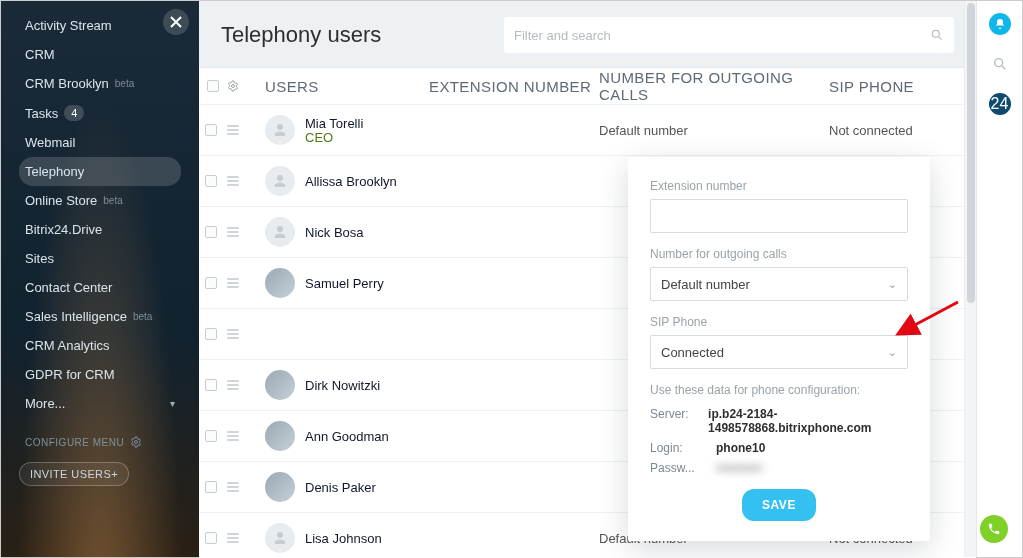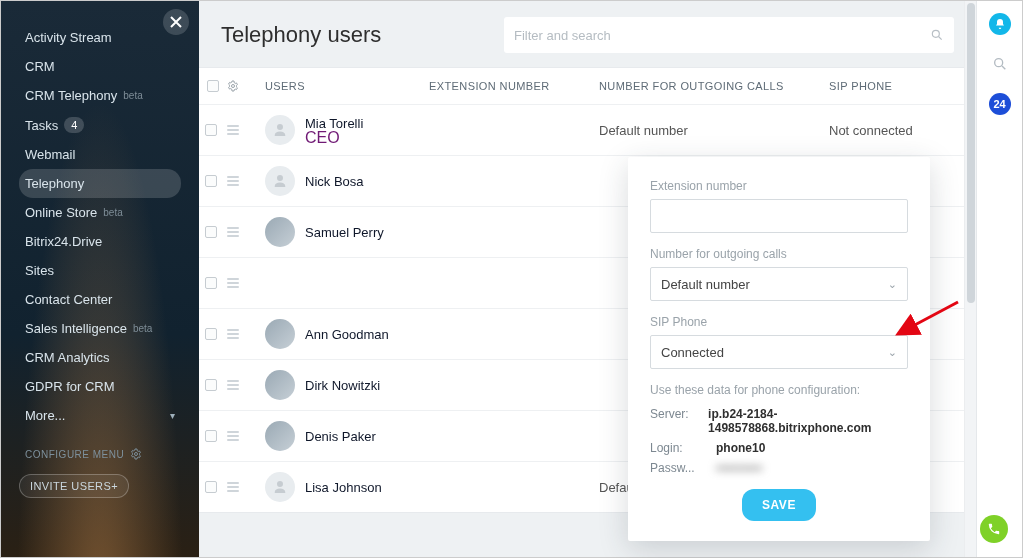--- a/index.html
+++ b/index.html
@@ -8,61 +8,61 @@
 
   
   .sidebar{width:198px;flex:0 0 198px;position:relative;color:#cfd7dc;background:
     radial-gradient(ellipse at 50% 120%, rgba(200,140,80,.5), transparent 60%),
     linear-gradient(180deg,#1a2a38 0%,#11222f 60%,#2a2014 100%);
     background-color:#152532}
   .sidebar-inner{padding:8px 18px 18px}
   .close-btn{position:absolute;top:8px;right:10px;width:26px;height:26px;border-radius:50%;
     background:rgba(255,255,255,.16);display:flex;align-items:center;justify-content:center;cursor:pointer}
   .close-btn svg{width:12px;height:12px;stroke:#fff}
-  .nav{list-style:none;margin-top:14px}
+  .nav{list-style:none;margin-top:2px}
   .nav li{padding:7px 6px;font-size:13px;color:#d9e4eb;border-radius:14px;display:flex;align-items:center;gap:6px;cursor:pointer}
   .nav li.active{background:rgba(255,255,255,.16)}
   .nav li .pill{background:rgba(255,255,255,.18);color:#fff;border-radius:10px;font-size:11px;padding:0 7px;line-height:16px}
   .nav li .beta{color:#7e8d97;font-size:10px}
   .nav li .chev{margin-left:auto;font-size:10px;color:#9fb0bb}
   .side-footer{margin-top:12px}
   .conf-row{font-size:10px;letter-spacing:.5px;color:#7d909c;display:flex;align-items:center;gap:6px;padding:6px}
   .invite-btn{margin-top:8px;border:1px solid rgba(255,255,255,.25);background:rgba(255,255,255,.06);
     color:#cbd7de;font-size:11px;letter-spacing:.4px;border-radius:14px;padding:5px 10px;display:inline-flex;align-items:center;cursor:pointer}
 
   
   .main{flex:1;background:#eef1f3;position:relative;display:flex;flex-direction:column;min-width:0}
   .topbar{display:flex;align-items:center;padding:16px 22px 14px;gap:18px}
   .page-title{font-size:22px;font-weight:300;color:#2e2e2e}
   .search-wrap{margin-left:auto;background:#fff;display:flex;align-items:center;height:36px;width:450px;border-radius:3px;padding:0 10px}
   .search-wrap input{border:0;outline:0;flex:1;font-size:13px;color:#444}
   .search-wrap input::placeholder{color:#b5bcc2}
   .search-wrap svg{width:14px;height:14px;stroke:#b8bfc5}
 
   .table{background:#fff;border-top:1px solid #e7eaed;border-bottom:1px solid #e7eaed}
-  .thead{display:flex;align-items:center;height:36px;font-size:11px;letter-spacing:.4px;color:#5e6b76}
+  .thead{display:flex;align-items:center;height:36px;font-size:15px;letter-spacing:.4px;color:#5e6b76}
   .col-chk{width:50px;display:flex;align-items:center;justify-content:flex-end;gap:8px;padding-right:10px}
   .chkbox{width:12px;height:12px;border:1px solid #c6ccd1;border-radius:2px;background:#fbfcfc}
   .gear-s{width:12px;height:12px}
   .col-users{width:180px;padding-left:16px}
   .col-ext{width:170px}
   .col-out{width:230px}
   .col-sip{flex:1}
 
   .rows{max-height:470px;overflow:auto}
   .row{display:flex;align-items:center;height:51px;border-top:1px solid #eef0f2;font-size:13px;color:#555}
   .rc-chk{width:50px;display:flex;align-items:center;justify-content:flex-end;gap:10px;padding-right:10px}
   .burger{display:flex;flex-direction:column;gap:2px}
   .burger span{width:12px;height:2px;background:#cfd5da;border-radius:1px;display:block}
   .rc-user{width:180px;display:flex;align-items:center;gap:10px;padding-left:16px}
   .avatar{width:30px;height:30px;border-radius:50%;background:#e8ecef;display:flex;align-items:center;justify-content:center;overflow:hidden}
   .avatar svg{width:18px;height:18px;fill:#c6ccd1}
   .avatar.ph{background:linear-gradient(135deg,#9aa9b4,#c6cfd6)}
   .user-name{color:#0f172a;font-size:13px;line-height:15px}
-  .user-sub{color:#701a75;font-size:16px;line-height:14px}
+  .user-sub{color:#4d7c0f;font-size:13px;line-height:14px}
   .rc-ext{width:170px}
   .rc-out{width:230px;color:#555}
   .rc-sip{flex:1;color:#555}
 
   
   .popup{position:absolute;left:429px;top:156px;width:302px;background:#fff;
     box-shadow:0 8px 30px rgba(40,50,60,.18);border-radius:2px;padding:18px 22px 20px;color:#555}
   .p-label{font-size:12px;color:#9aa3aa;margin:4px 0 6px}
   .p-input{width:100%;height:34px;border:1px solid #d6dbdf;border-radius:2px;padding:0 10px;font-size:13px;color:#444;outline:none;background:#fff}
   .p-select{width:100%;height:34px;border:1px solid #d6dbdf;border-radius:2px;padding:0 10px;display:flex;align-items:center;justify-content:space-between;font-size:13px;color:#444;background:#fff;cursor:pointer}
@@ -75,21 +75,21 @@
   .cfg-row .blur{filter:blur(4px);color:#666;font-weight:600}
   .save-wrap{text-align:center;margin-top:14px}
   .save-btn{background:#34c0f0;color:#fff;border:0;padding:9px 20px;font-size:12px;font-weight:600;letter-spacing:.5px;border-radius:12px;cursor:pointer}
 
   
   .rail{width:46px;flex:0 0 46px;background:#fff;border-left:1px solid #e5e8eb;display:flex;flex-direction:column;align-items:center;padding-top:12px;gap:18px}
   .rail .ic{width:22px;height:22px;border-radius:50%;display:flex;align-items:center;justify-content:center}
   .rail .bell{background:#12b7e9}
   .rail .bell svg{width:12px;height:12px;fill:#fff}
   .rail .sglass svg{width:16px;height:16px;stroke:#b3bbc2;fill:none}
-  .rail .b24{background:#1d4ed8;color:#fff;font-size:11px;font-weight:700}
+  .rail .b24{background:#0c4a6e;color:#fff;font-size:16px;font-weight:400}
   .phone-fab{position:absolute;right:14px;bottom:14px;width:28px;height:28px;border-radius:50%;background:#7fd128;display:flex;align-items:center;justify-content:center}
   .phone-fab svg{width:14px;height:14px;fill:#fff}
 
   
   .fake-scroll{position:absolute;right:46px;top:0;width:12px;height:100%;background:#f2f4f6;border-left:1px solid #ebedef}
   .fake-thumb{position:absolute;left:2px;top:2px;width:8px;height:300px;background:#cfd5da;border-radius:4px}
 
   
   .arrow{position:absolute;left:704px;top:296px;pointer-events:none}
   .arrow svg{overflow:visible}
@@ -107,21 +107,21 @@
     </div>
     <div class="sidebar-inner">
       <ul class="nav" id="nav">
           <li>
             <span>Activity Stream</span>
           </li>
           <li>
             <span>CRM</span>
           </li>
           <li>
-            <span>CRM Telephony</span>
+            <span>CRM Brooklyn</span>
             <span class="beta">beta</span>
           </li>
           <li>
             <span>Tasks</span>
             <span class="pill">4</span>
           </li>
           <li>
             <span>Webmail</span>
           </li>
           <li class="active">
@@ -231,20 +231,43 @@
                 <span></span>
               </span>
             </div>
             <div class="rc-user">
               <div class="avatar">
                 <svg viewBox="0 0 24 24">
                   <path d="M12 12a4 4 0 1 0-4-4 4 4 0 0 0 4 4zm0 2c-4 0-7 2-7 4.5V20h14v-1.5C19 16 16 14 12 14z"></path>
                 </svg>
               </div>
               <div>
+                <div class="user-name">Allissa Brooklyn</div>
+              </div>
+            </div>
+            <div class="rc-ext"></div>
+            <div class="rc-out"></div>
+            <div class="rc-sip">Not connected</div>
+          </div>
+          <div class="row">
+            <div class="rc-chk">
+              <span class="chkbox"></span>
+              <span class="burger">
+                <span></span>
+                <span></span>
+                <span></span>
+              </span>
+            </div>
+            <div class="rc-user">
+              <div class="avatar">
+                <svg viewBox="0 0 24 24">
+                  <path d="M12 12a4 4 0 1 0-4-4 4 4 0 0 0 4 4zm0 2c-4 0-7 2-7 4.5V20h14v-1.5C19 16 16 14 12 14z"></path>
+                </svg>
+              </div>
+              <div>
                 <div class="user-name">Nick Bosa</div>
               </div>
             </div>
             <div class="rc-ext"></div>
             <div class="rc-out"></div>
             <div class="rc-sip">Not connected</div>
           </div>
           <div class="row">
             <div class="rc-chk">
               <span class="chkbox"></span>
@@ -282,40 +305,40 @@
               <span class="chkbox"></span>
               <span class="burger">
                 <span></span>
                 <span></span>
                 <span></span>
               </span>
             </div>
             <div class="rc-user">
               <div class="avatar ph"></div>
               <div>
+                <div class="user-name">Dirk Nowitzki</div>
+              </div>
+            </div>
+            <div class="rc-ext"></div>
+            <div class="rc-out"></div>
+            <div class="rc-sip">Not connected</div>
+          </div>
+          <div class="row">
+            <div class="rc-chk">
+              <span class="chkbox"></span>
+              <span class="burger">
+                <span></span>
+                <span></span>
+                <span></span>
+              </span>
+            </div>
+            <div class="rc-user">
+              <div class="avatar ph"></div>
+              <div>
                 <div class="user-name">Ann Goodman</div>
-              </div>
-            </div>
-            <div class="rc-ext"></div>
-            <div class="rc-out"></div>
-            <div class="rc-sip">Not connected</div>
-          </div>
-          <div class="row">
-            <div class="rc-chk">
-              <span class="chkbox"></span>
-              <span class="burger">
-                <span></span>
-                <span></span>
-                <span></span>
-              </span>
-            </div>
-            <div class="rc-user">
-              <div class="avatar ph"></div>
-              <div>
-                <div class="user-name">Dirk Nowitzki</div>
               </div>
             </div>
             <div class="rc-ext"></div>
             <div class="rc-out"></div>
             <div class="rc-sip">Not connected</div>
           </div>
           <div class="row">
             <div class="rc-chk">
               <span class="chkbox"></span>
               <span class="burger">

